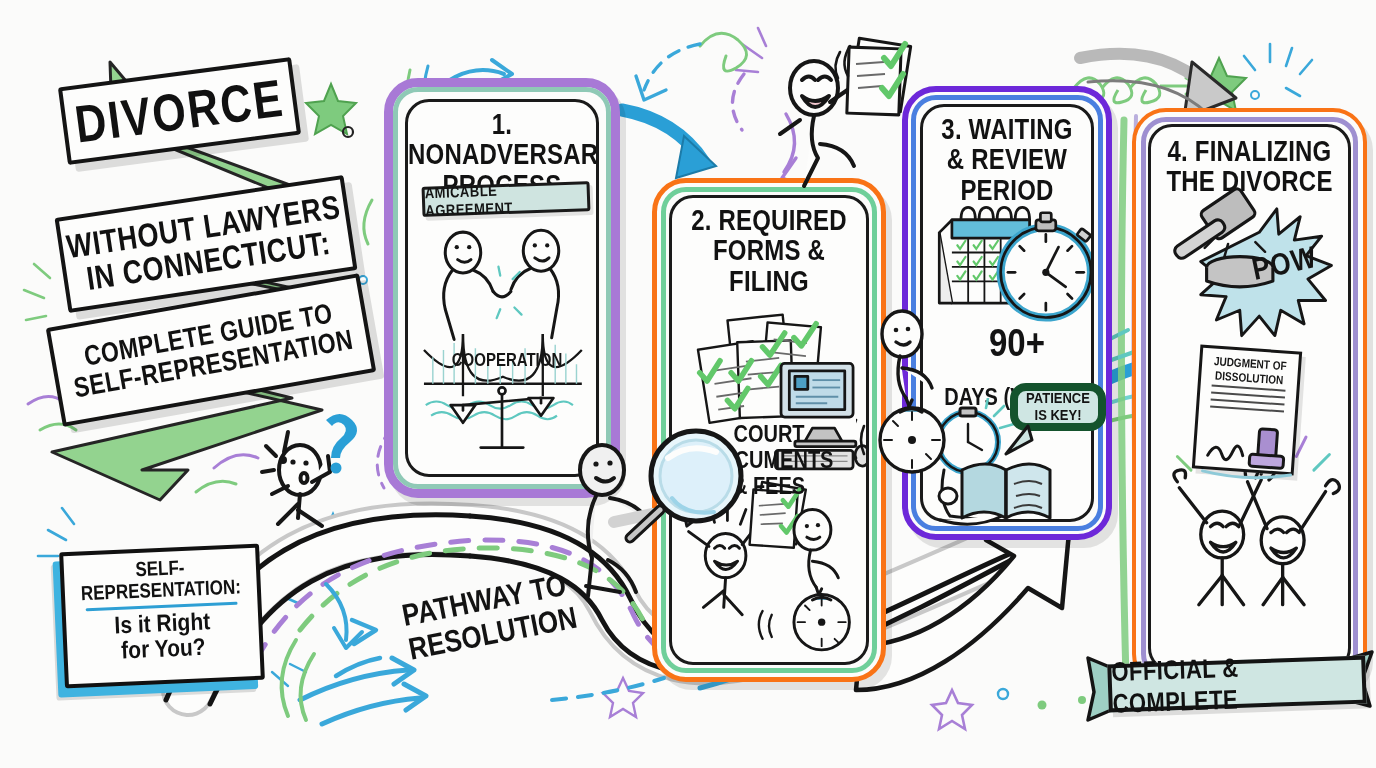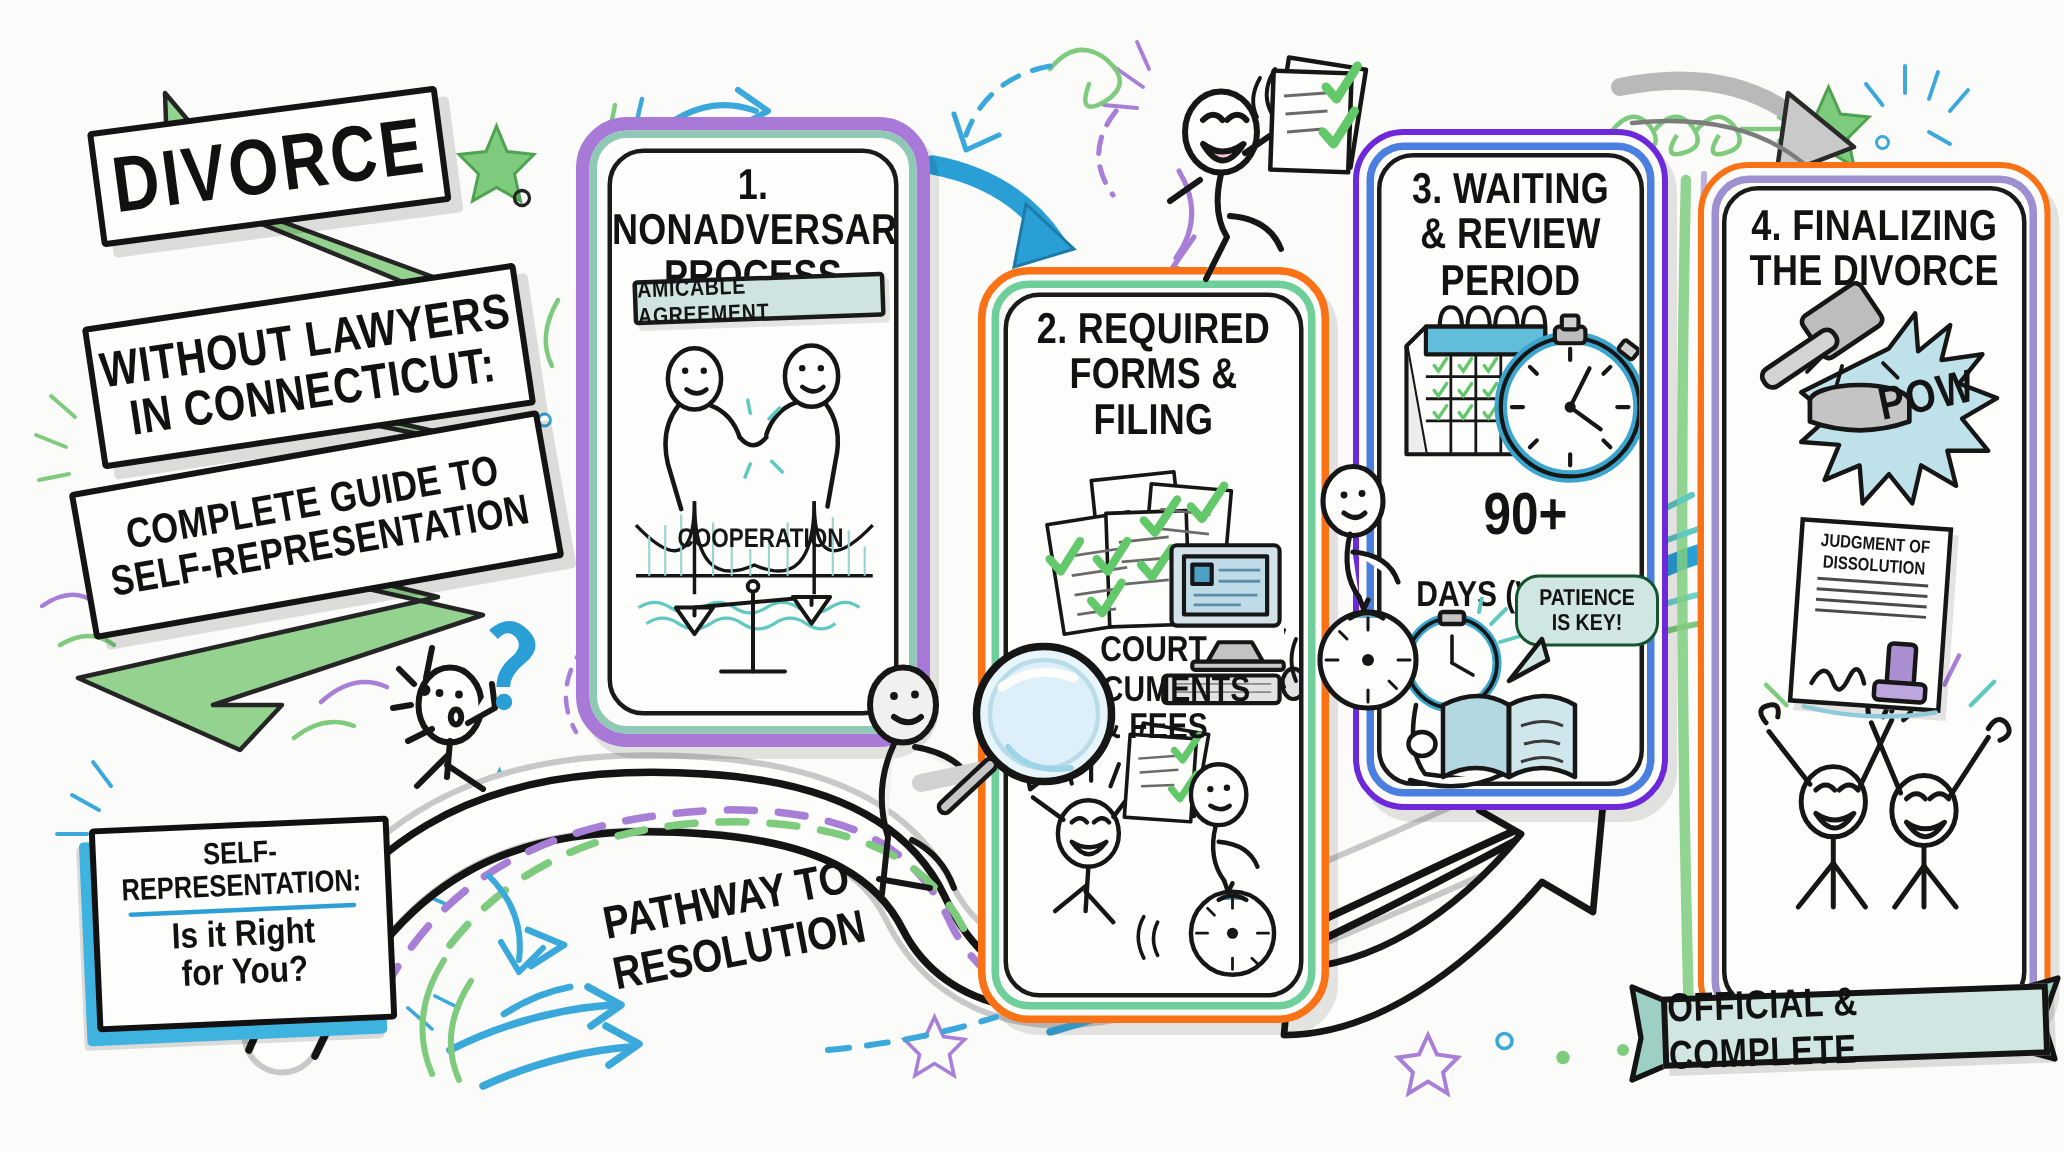--- a/index.html
+++ b/index.html
@@ -69,21 +69,21 @@
     transform: scaleY(1.2);
     letter-spacing: 0.2px;
     white-space: pre-line;
   }
 
   #panel-1 { left: 384px; top: 78px; width: 236px; height: 420px;
              border: 9px solid #a879d6; outline: 5px solid #8fc9b6; outline-offset: -14px; }
   #panel-2 { left: 652px; top: 178px; width: 234px; height: 504px;
              border: 5px solid #f97316; outline: 5px solid #6fcf9a; outline-offset: -14px; }
   #panel-3 { left: 902px; top: 86px; width: 210px; height: 454px;
-             border: 4px solid #6d28d9; outline: 5px solid #4a7fe0; outline-offset: -14px; }
+             border: 6px solid #6d28d9; outline: 5px solid #4a7fe0; outline-offset: -14px; }
   #panel-4 { left: 1132px; top: 108px; width: 235px; height: 580px;
              border: 4px solid #f97316; outline: 5px solid #9e8fd0; outline-offset: -14px; }
 
   
   .ribbon {
     position: absolute;
     background: #cfe4e0;
     border: 3px solid #1a1a1a;
     display: flex; align-items: center; justify-content: center;
     font-weight: 700; color: #141414;
@@ -139,21 +139,21 @@
     box-shadow: 4px 5px 0 rgba(0,0,0,0.12);
   }
   #official-ribbon span {
     font-weight: 700; font-size: 22px; color: #111; letter-spacing: 0.4px;
     transform: scaleY(1.22);
   }
 
   
   #patience-bubble {
     position: absolute; left: 1010px; top: 383px; width: 96px; height: 48px;
-    background: #cfe6e3; border: 2px solid #14532d; border-radius: 16px;
+    background: #cfe6e3; border: 8px solid #14532d; border-radius: 16px;
     display: flex; align-items: center; justify-content: center;
     text-align: center;
   }
   #patience-bubble span {
     font-weight: 700; font-size: 13px; color: #131313; line-height: 1.1;
     transform: scaleY(1.18); white-space: pre-line;
   }
 
   
   #judgment-doc {

